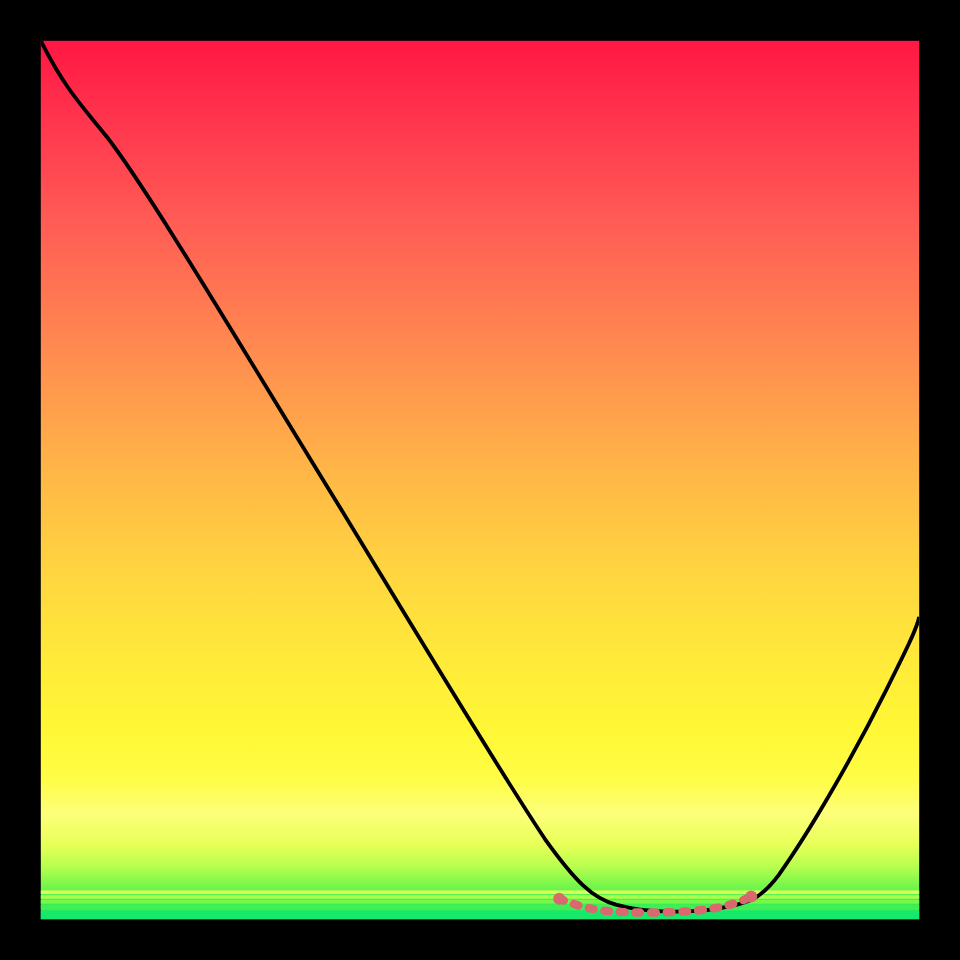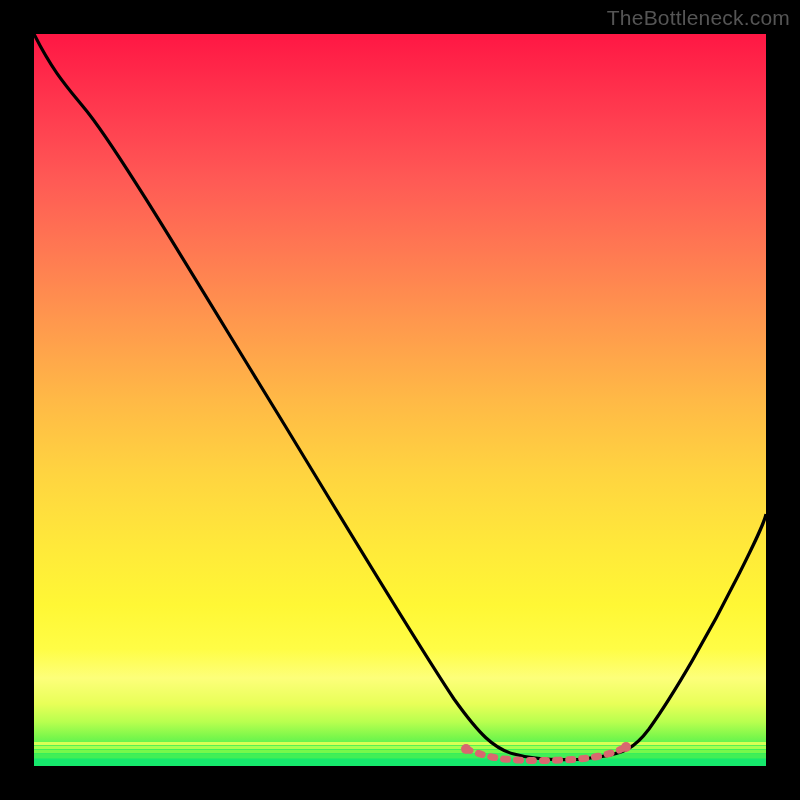--- a/index.html
+++ b/index.html
@@ -70,21 +70,20 @@
     left: 34px;
     width: 732px;
     z-index: 2;
   }
 </style>
 </head>
 <body>
 
 <div class="frame">
 
-  <div class="watermark">TheBottleneck.com</div>
 
   <div class="plot-area"></div>
 
   <div class="bottom-band" style="top:742px;height:3px;background:#d8ff55;"></div>
   <div class="bottom-band" style="top:746px;height:3px;background:#a7ff4e;"></div>
   <div class="bottom-band" style="top:750px;height:3px;background:#76f84b;"></div>
   <div class="bottom-band" style="top:754px;height:4px;background:#41ef55;"></div>
   <div class="bottom-band" style="top:759px;height:7px;background:#16e86c;"></div>
 
   <svg class="curve" viewBox="0 0 732 732" preserveAspectRatio="none">

